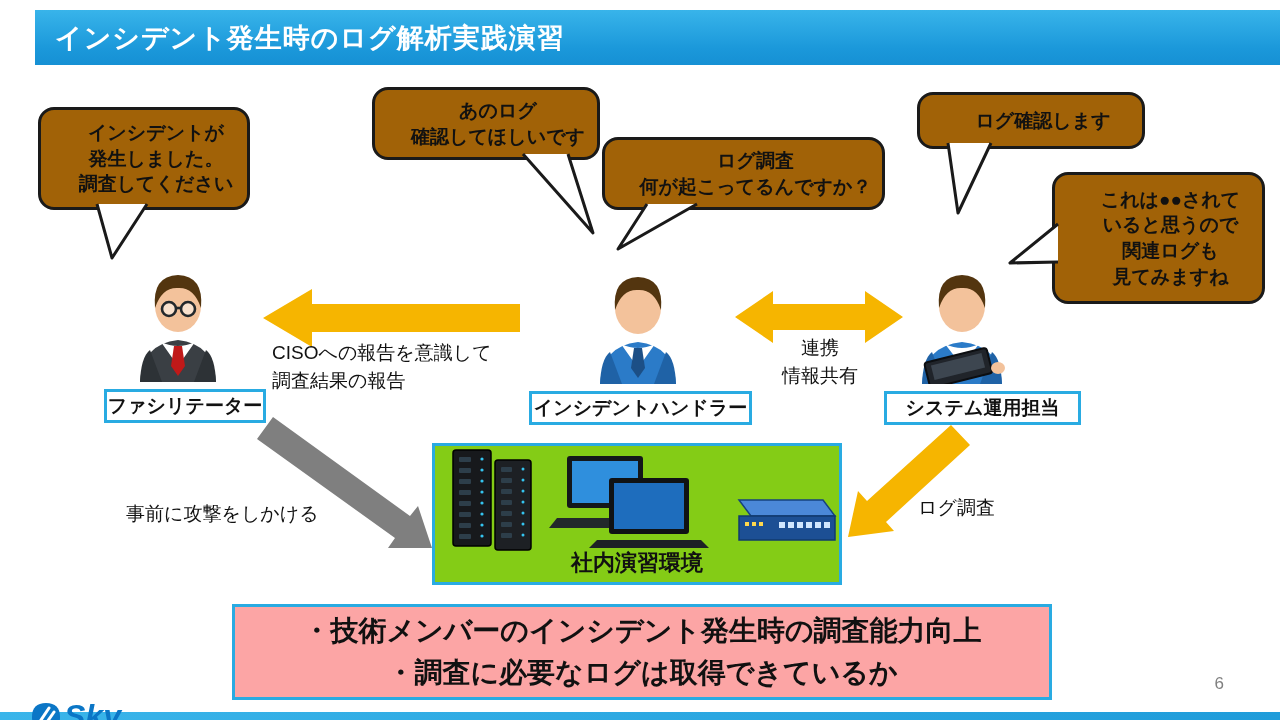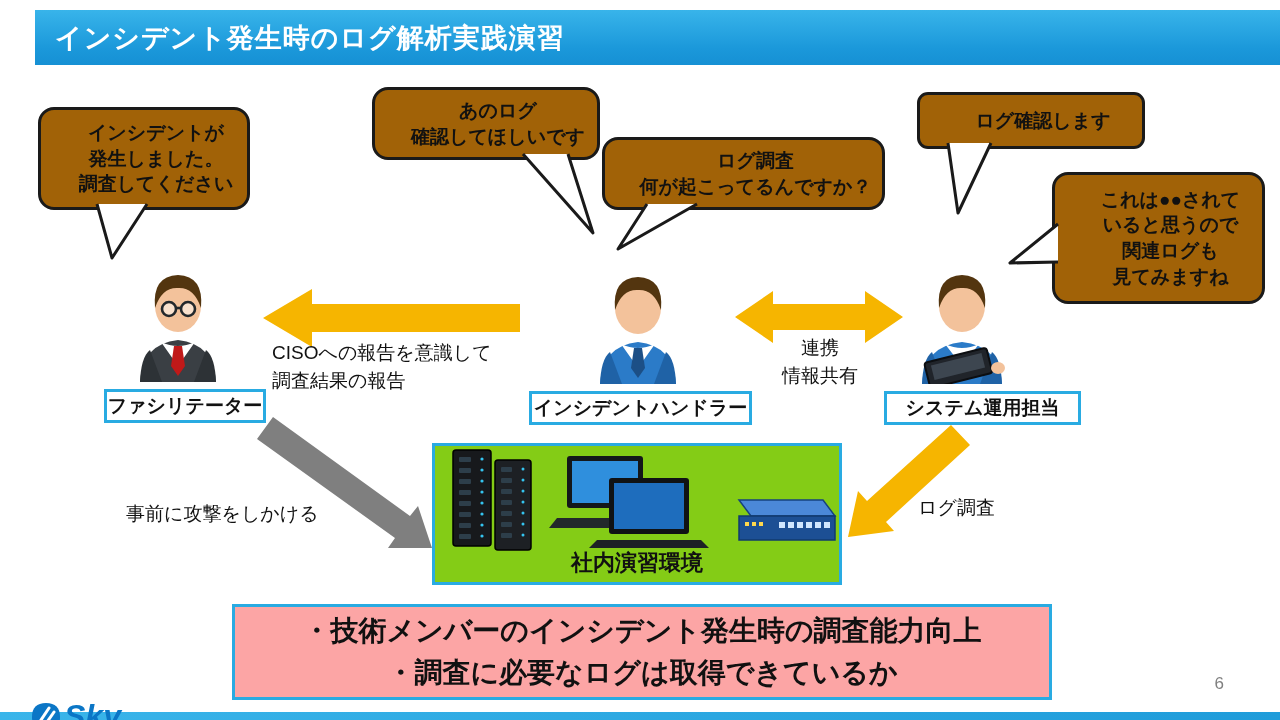--- a/index.html
+++ b/index.html
@@ -15,21 +15,21 @@
   .arrows, .tails { position:absolute; left:0; top:0; width:1280px; height:720px; pointer-events:none; }
   .arrows { z-index:1; }
   .tails { z-index:4; }
 
   .bubble { position:absolute; background:#a16207; border:3px solid #1a1a1a; border-radius:16px;
     display:flex; align-items:center; justify-content:center; text-align:center;
     font-weight:bold; font-size:19px; line-height:1.35; color:#111; white-space:pre-line; z-index:3;padding-left:24px; }
   .b1 { left:38px;  top:107px; width:212px; height:103px; }
   .b2 { left:372px; top:87px;  width:228px; height:73px; }
   .b3 { left:602px; top:137px; width:283px; height:73px; }
-  .b4 { left:917px; top:92px;  width:228px; height:57px;border-radius:11px; }
+  .b4 { left:917px; top:92px;  width:228px; height:57px; }
   .b5 { left:1052px;top:172px; width:213px; height:132px;font-family:Liberation Serif, serif; }
 
   .person { position:absolute; z-index:2; }
   .p1 { left:128px; top:262px; }
   .p2 { left:588px; top:264px; }
   .p3 { left:908px; top:262px; }
 
   .rolelabel { position:absolute; background:#ffffff; border:3px solid #29ABE2;
     display:flex; align-items:center; justify-content:center;
     font-weight:bold; font-size:19px; color:#111; z-index:3; }

